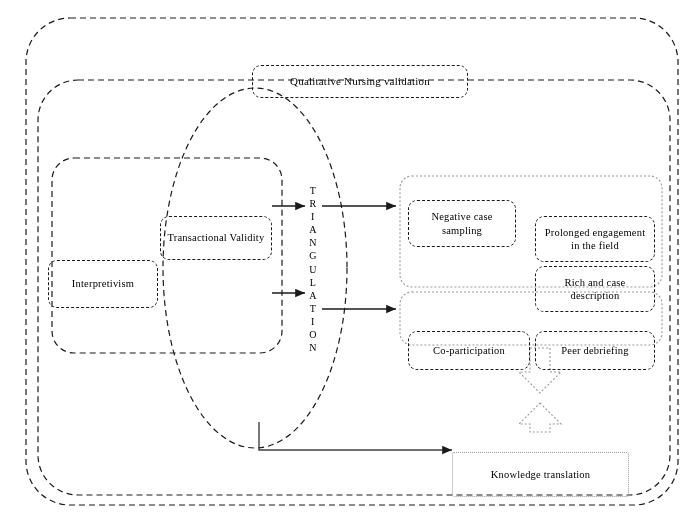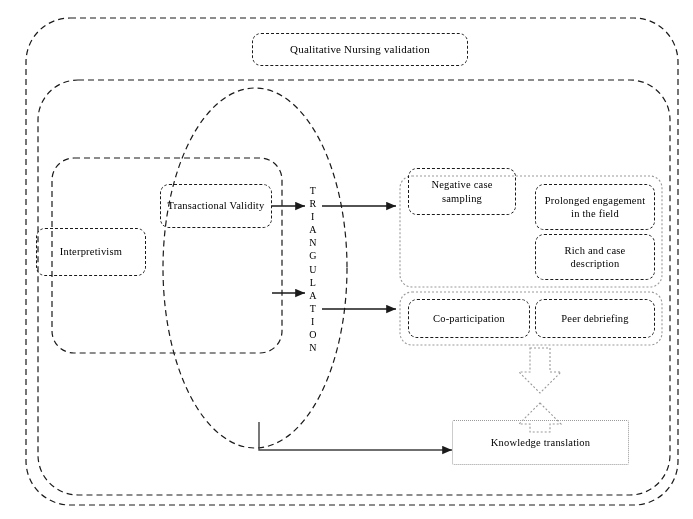--- a/index.html
+++ b/index.html
@@ -37,20 +37,21 @@
     border-radius: 9px;
   }
   .fine-dotted-box {
     border: 1.1px dotted #9a9a9a;
     border-radius: 2px;
   }
   .lbl {
     font-size: 10.5px;
     letter-spacing: 0.2px;
     padding: 12px 4px;
+    margin-top: 32px;
   }
   .lbl-title {
     font-size: 11px;
   }
   .triangulation {
     position: absolute;
     width: 20px;
     display: flex;
     flex-direction: column;
     align-items: center;
@@ -97,21 +98,21 @@
     <path d="M540,403 L561,424 L550,424 L550,432 L530,432 L530,424 L519,424 Z" fill="none" stroke="#9a9a9a" stroke-width="1.1" stroke-dasharray="2,2"></path>
 
     <rect x="400" y="176" width="262" height="111" rx="12" ry="12" fill="none" stroke="#9a9a9a" stroke-width="1.1" stroke-dasharray="2,2"></rect>
     <rect x="400" y="292" width="262" height="53" rx="12" ry="12" fill="none" stroke="#9a9a9a" stroke-width="1.1" stroke-dasharray="2,2"></rect>
   </svg>
 
   <div class="node dashed-box lbl lbl-title" style="left:252px; top:33px; width:216px; height:33px;">
     <span>Qualitative Nursing validation</span>
   </div>
 
-  <div class="node dashed-box lbl" style="left:36px; top:228px; width:110px; height:48px;">
+  <div class="node dashed-box lbl" style="left:48px; top:228px; width:110px; height:48px;">
     <span>Interpretivism</span>
   </div>
 
   <div class="node dashed-box lbl" style="left:160px; top:184px; width:112px; height:44px;">
     <span>Transactional Validity</span>
   </div>
 
 
   <div class="triangulation" style="left:303px; top:186px; height:168px;">
     <span>T</span>

